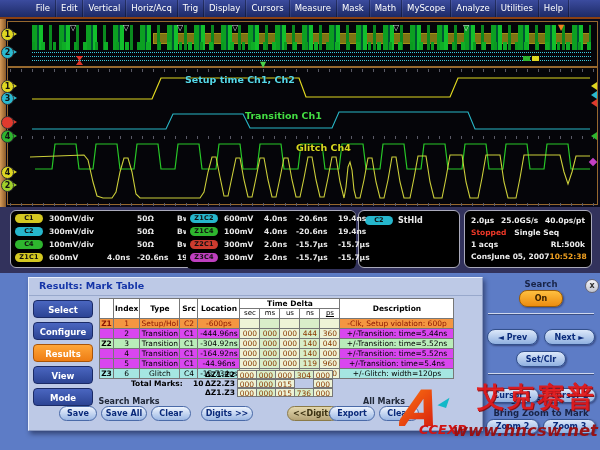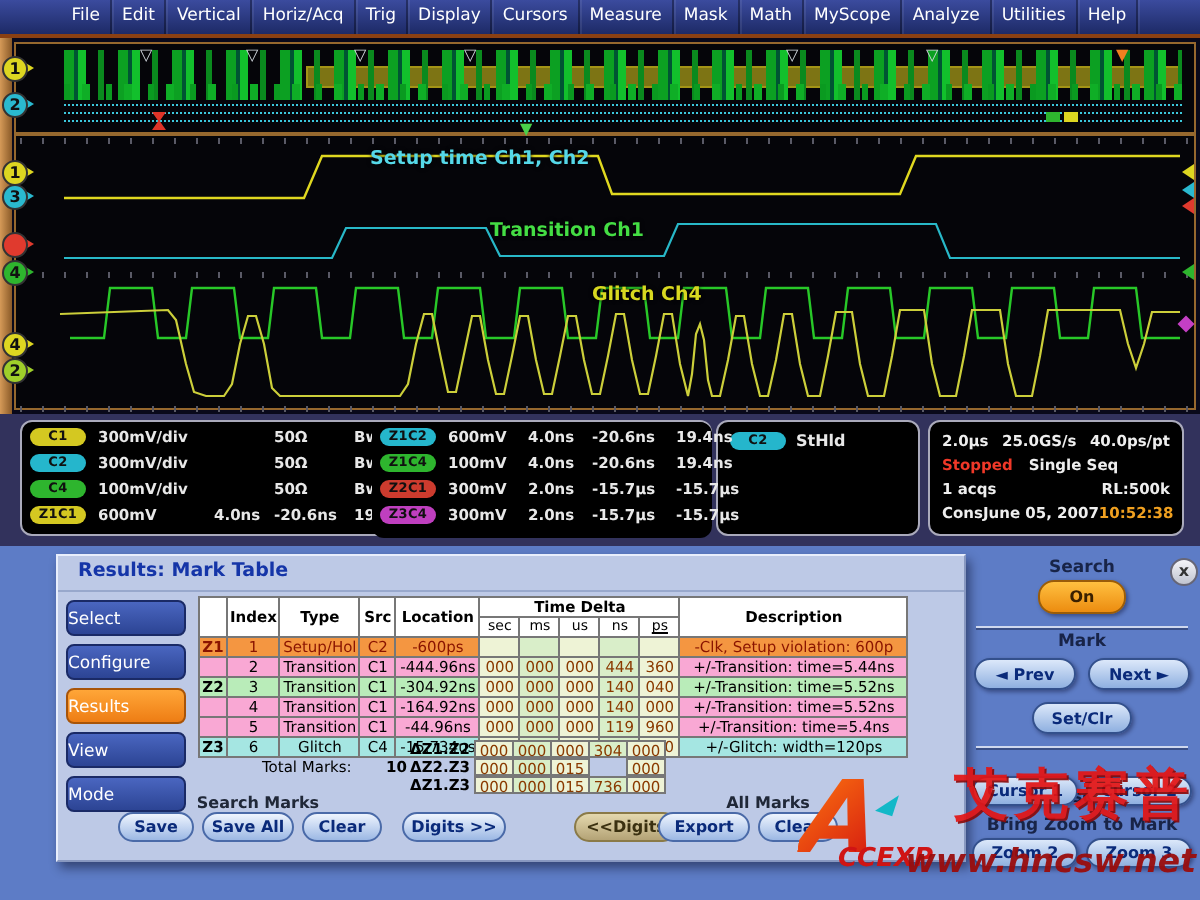--- a/index.html
+++ b/index.html
@@ -54,41 +54,41 @@
   .trig-row{display:flex;align-items:center;gap:5px;margin:5px 0 0 6px;color:#e8e8e8;font-size:8px;font-weight:bold;}
   .acqbox{font-size:7.5px;font-weight:bold;color:#eee;padding:5px 6px;box-sizing:border-box;}
   .acql{display:flex;justify-content:space-between;margin-bottom:3px;white-space:nowrap;}
   .red{color:#f03828;} .orange{color:#f0a020;}
   
   .dialog{position:absolute;left:28px;top:277px;width:453px;height:152px;background:#bdc9e6;
     border:1px solid #8898c0;border-top-color:#e8eefc;border-left-color:#e8eefc;
     box-shadow:2px 3px 5px rgba(0,0,20,.45);}
   .dtitle{position:absolute;left:0;top:0;right:0;height:15px;border-bottom:1px solid #98a8cc;
     color:#1535a8;font-size:9.5px;font-weight:bold;padding:2px 0 0 10px;}
-  .tab{position:absolute;left:4px;width:60px;height:18px;border-radius:4px;color:#fff;font-size:8.5px;font-weight:normal;
-    text-align:left;line-height:18px;background:linear-gradient(#4a66c0,#2c4494);border:1px solid #1a2a66;box-sizing:border-box;}
+  .tab{position:absolute;left:4px;width:60px;height:18px;border-radius:4px;color:#fff;font-size:8.5px;font-weight:bold;
+    text-align:center;line-height:18px;background:linear-gradient(#4a66c0,#2c4494);border:1px solid #1a2a66;box-sizing:border-box;}
   .tab.active{background:linear-gradient(#ffa638,#ee7d14);border-color:#a85408;}
   .mtable{position:absolute;left:70px;top:20px;border-collapse:collapse;table-layout:fixed;
-    font-size:7.5px;background:#f9a8d4;}
+    font-size:7.5px;background:#d946ef;}
   .mtable th,.mtable td{border:1px solid #777;padding:0 1px;height:9px;line-height:9px;
     text-align:center;overflow:hidden;white-space:nowrap;font-weight:bold;}
   .mtable th{background:#fff;color:#000;}
   .mtable td{font-weight:normal;color:#000;}
   td.d0{background:#eef3d6;} td.d1{background:#d9eec9;}
   td.dc{color:#8a3a00;}
   tr.z1 td.hl{background:#f49641;color:#8a1400;}
   tr.z2 td.hl{background:#b9ecb9;}
   tr.z3 td.hl{background:#a5e6e2;}
   td.zone{font-weight:bold;}
   .totals{position:absolute;left:70px;top:92px;width:352px;height:28px;font-size:7.5px;}
   .drow{display:flex;height:9px;line-height:9px;}
   .dname{width:136px;text-align:right;padding-right:3px;font-weight:bold;color:#000;}
   .dcell{width:20px;border:1px solid #777;margin-left:-1px;text-align:center;color:#8a3a00;
     box-sizing:border-box;height:9px;}
-  .tmlabel{position:absolute;left:32px;top:9px;font-weight:normal;}
+  .tmlabel{position:absolute;left:32px;top:9px;font-weight:bold;}
   .tmcount{position:absolute;left:94px;top:9px;font-weight:bold;}
   .grouplabel{position:absolute;top:119px;font-size:8px;font-weight:bold;color:#202838;text-align:center;}
   .pill{position:absolute;top:128px;height:15px;border-radius:8px;border:1px solid #4a6aa8;
     background:linear-gradient(#eef4fe,#9cb8e4);color:#0a2a7a;font-size:8px;font-weight:bold;
     text-align:center;line-height:14px;box-sizing:border-box;}
   .pill.tan{background:linear-gradient(#e4d8ae,#b4a376);border-color:#8a7a48;color:#3a3010;}
   
   .rpanel{position:absolute;left:482px;top:277px;width:118px;height:173px;color:#182448;}
   .rlabel{position:absolute;width:100%;text-align:center;font-size:8.5px;font-weight:bold;}
   .rbtn{position:absolute;height:16px;border-radius:8px;border:1px solid #33508c;
@@ -454,21 +454,20 @@
     <div class="pill tan" style="left:258px;width:52px;">&lt;&lt;Digits</div>
     <div class="pill" style="left:300px;width:46px;">Export</div>
     <div class="pill" style="left:350px;width:40px;">Clear</div>
   </div>
 
   <div class="rpanel">
     <div class="xbtn">x</div>
     <div class="rlabel" style="top:2px;">Search</div>
     <div class="rbtn on" style="left:37px;top:13px;width:44px;height:17px;line-height:16px;">On</div>
     <div class="rhr" style="top:36px;"></div>
-    <div class="rlabel" style="top:39px;">Mark</div>
     <div class="rbtn" style="left:5px;top:52px;width:51px;">◄ Prev</div>
     <div class="rbtn" style="left:62px;top:52px;width:51px;">Next ►</div>
     <div class="rbtn" style="left:34px;top:74px;width:50px;">Set/Clr</div>
     <div class="rhr" style="top:96px;"></div>
     <div class="rlabel" style="top:117px;">Bring Cursor to Mark</div>
     <div class="rbtn" style="left:4px;top:111px;width:53px;height:15px;line-height:14px;">Cursor 1</div>
     <div class="rbtn" style="left:61px;top:111px;width:53px;height:15px;line-height:14px;">Cursor 2</div>
     <div class="rlabel" style="top:131px;">Bring Zoom to Mark</div>
     <div class="rbtn" style="left:4px;top:142px;width:53px;height:15px;line-height:14px;">Zoom 2</div>
     <div class="rbtn" style="left:61px;top:142px;width:53px;height:15px;line-height:14px;">Zoom 3</div>

